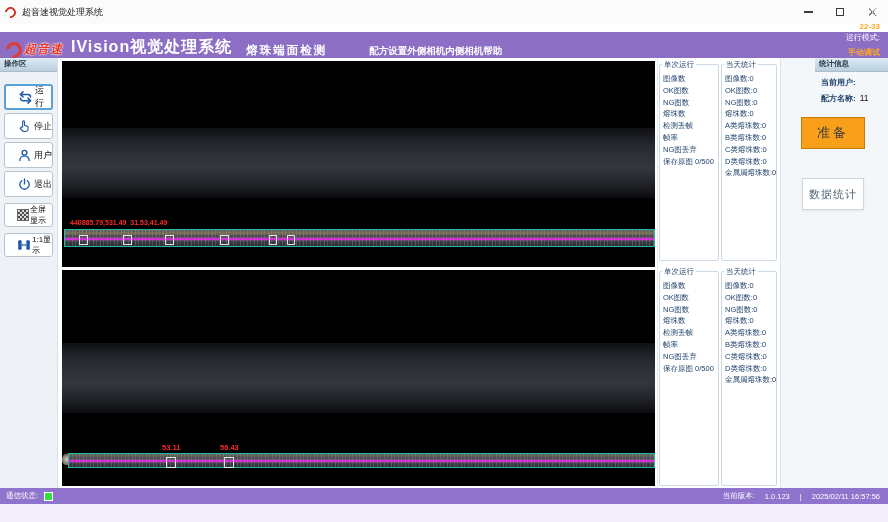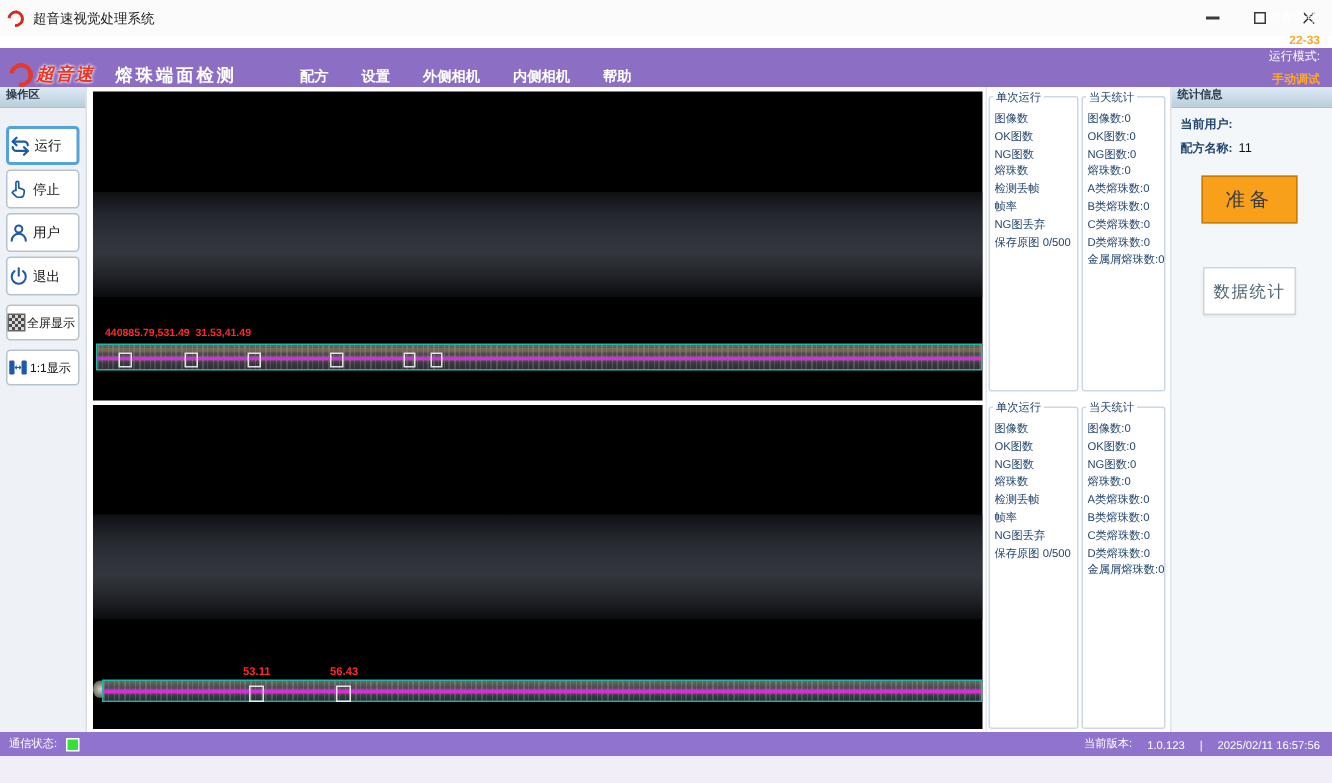--- a/index.html
+++ b/index.html
@@ -23,35 +23,35 @@
 
   
   .header{position:absolute;left:0;top:32px;width:888px;height:26px;background:#8c6fc5;
     display:flex;align-items:flex-end;color:#fff;}
   .logo-swoosh{width:16px;height:16px;margin-left:6px;border:3.5px solid #e23b2e;border-radius:50%;
     border-left-color:transparent;transform:rotate(-35deg);box-sizing:border-box;flex:0 0 auto;}
   .logo-text{font-size:12px;font-weight:bold;font-style:italic;color:#e8372a;margin-left:2px;
     text-shadow:0 0 2px #fff,0 0 2px #fff;letter-spacing:1px;}
   .app-title{font-size:16px;font-weight:bold;margin-left:8px;letter-spacing:1px;}
   .app-subtitle{font-size:11.5px;font-weight:bold;margin-left:14px;letter-spacing:2px;}
-  .menus{display:flex;gap:22px;margin-left:42px;}
+  .menus{display:flex;gap:0;margin-left:42px;}
   .menu-item{font-size:9.5px;font-weight:bold;cursor:default;}
   .device-info{margin-left:auto;margin-right:8px;font-size:8px;line-height:11px;text-align:right;}
   .device-info .row{display:flex;justify-content:flex-end;gap:4px;flex-direction:column;}
   .hl{color:#ffa726;font-weight:bold;}
 
   
   .panel-head{height:13px;line-height:13px;padding-left:4px;font-size:7.5px;font-weight:bold;color:#2b3a46;
     background:linear-gradient(180deg,#dcebf5 0%,#b9cedd 100%);border-bottom:1px solid #a9bfd0;font-family:Liberation Mono, monospace;}
 
   .sidebar{position:absolute;left:0;top:58px;width:58px;height:432px;background:#eef2f7;
     border-right:1px solid #d8dfe6;box-sizing:border-box;}
   .sbtn-stack{padding-top:12px;}
   .sbtn{height:26px;margin:0 4px 3px 4px;background:#fff;border:1px solid #b7c3cc;border-radius:3px;
-    display:flex;align-items:center;gap:2px;padding-left:0;box-sizing:border-box;font-size:9px;color:#111;cursor:default;}
+    display:flex;align-items:center;gap:2px;padding-left:12px;box-sizing:border-box;font-size:9px;color:#111;cursor:default;}
   .sbtn.active{border:2px solid #58a2da;}
   .sbtn svg{flex:0 0 auto;}
   .sbtn.small{height:24px;font-size:8px;gap:1px;}
   .gap6{margin-top:6px;}
   .qr-ico{width:12px;height:12px;flex:0 0 auto;
     background:repeating-conic-gradient(#4a4a4a 0 25%,#d8d8d8 0 50%) 0 0/4px 4px;border:1px solid #666;box-sizing:border-box;}
 
   
   .cam{position:absolute;left:62px;width:593px;background:#000;overflow:hidden;}
   .cam-outer{top:61px;height:206px;}
@@ -83,21 +83,21 @@
   .stats2{top:265px;height:225px;}
   .grp{position:absolute;top:6px;bottom:4px;border:1px solid #ccd9e4;border-radius:2px;box-sizing:border-box;}
   .grp.single{left:1px;width:60px;}
   .grp.today{left:63px;width:56px;}
   .grp-title{position:absolute;top:-5px;left:2px;background:#fff;padding:0 2px;font-size:7.5px;color:#23456e;white-space:nowrap;}
   .grp-rows{padding:8px 0 0 3px;}
   .srow{font-size:7.5px;color:#23456e;line-height:11.8px;white-space:nowrap;overflow:hidden;}
 
   
   .info{position:absolute;left:780px;top:58px;width:108px;height:432px;background:#f3f7fa;
-    border-left:1px solid #dde4ea;box-sizing:border-box;}
+    border-left:1px solid #dde4ea;box-sizing:border-box;padding-left:34px;}
   .info-row{display:flex;align-items:baseline;padding-left:6px;margin-top:5px;}
   .info-label{font-size:8px;font-weight:bold;color:#23456e;}
   .info-value{font-size:8.5px;color:#111;margin-left:4px;}
   .btn-prepare{position:absolute;left:20px;top:59px;width:64px;height:32px;background:#f9a01b;
     border:1px solid #c87d00;color:#3c3c3c;font-size:13px;letter-spacing:3px;
     display:flex;align-items:center;justify-content:center;cursor:default;box-sizing:border-box;}
   .btn-datastats{position:absolute;left:21px;top:120px;width:62px;height:32px;background:#fff;
     border:1px solid #cfd6dc;color:#4f6372;font-size:11px;letter-spacing:1px;
     display:flex;align-items:center;justify-content:center;cursor:default;box-sizing:border-box;
     box-shadow:0 1px 2px rgba(0,0,0,.08);}
@@ -127,20 +127,21 @@
         </span>
       <span class="wc">
           <i class="close-shape"></i>
         </span>
     </div>
   </div>
 
   <div class="header">
     <span class="logo-swoosh"></span>
     <span class="logo-text">超音速</span>
+    <span class="app-title">IVision视觉处理系统</span>
     <span class="app-subtitle">熔珠端面检测</span>
     <nav class="menus">
 
     <span class="menu-item">配方</span>
         <span class="menu-item">设置</span>
         <span class="menu-item">外侧相机</span>
         <span class="menu-item">内侧相机</span>
         <span class="menu-item">帮助</span>
       </nav>
     <div class="device-info">

